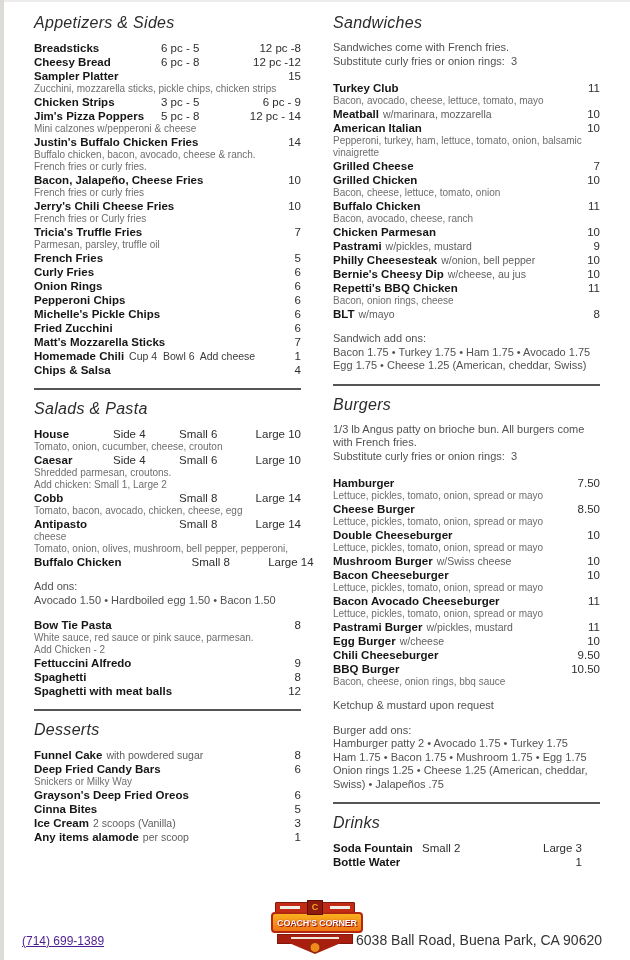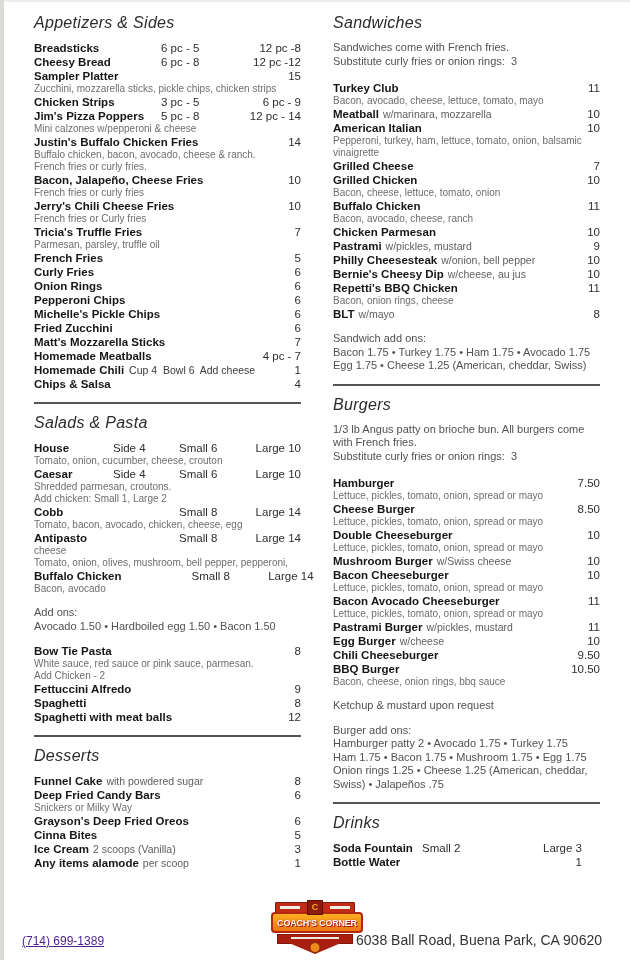--- a/index.html
+++ b/index.html
@@ -183,27 +183,20 @@
           </div>
           <div class="item">
             <div class="item-row cells-two">
               <span class="item-name">Matt's Mozzarella Sticks</span>
               <span class="spacer"></span>
               <span class="cell cell-price">7</span>
             </div>
           </div>
           <div class="item">
             <div class="item-row cells-two">
-              <span class="item-name">Homemade Meatballs</span>
-              <span class="spacer"></span>
-              <span class="cell cell-price">4 pc - 7</span>
-            </div>
-          </div>
-          <div class="item">
-            <div class="item-row cells-two">
               <span class="item-name">Homemade Chili</span>
               <span class="item-after">Cup 4  Bowl 6  Add cheese</span>
               <span class="spacer"></span>
               <span class="cell cell-price tight">1</span>
             </div>
           </div>
           <div class="item">
             <div class="item-row cells-two">
               <span class="item-name">Chips &amp; Salsa</span>
               <span class="spacer"></span>
@@ -257,21 +250,20 @@
             <div class="item-desc">Tomato, onion, olives, mushroom, bell pepper, pepperoni,</div>
           </div>
           <div class="item">
             <div class="item-row cells-sizes">
               <span class="item-name">Buffalo Chicken</span>
               <span class="spacer"></span>
               <span class="cell cell-mid"></span>
               <span class="cell cell-mid">Small 8</span>
               <span class="cell cell-price">Large 14</span>
             </div>
-            <div class="item-desc">Bacon, avocado</div>
           </div>
           <div class="para">
             <div class="para-line">Add ons:</div>
             <div class="para-line">Avocado 1.50 • Hardboiled egg 1.50 • Bacon 1.50</div>
           </div>
           <div class="item">
             <div class="item-row cells-default">
               <span class="item-name">Bow Tie Pasta</span>
               <span class="spacer"></span>
               <span class="cell cell-price">8</span>

